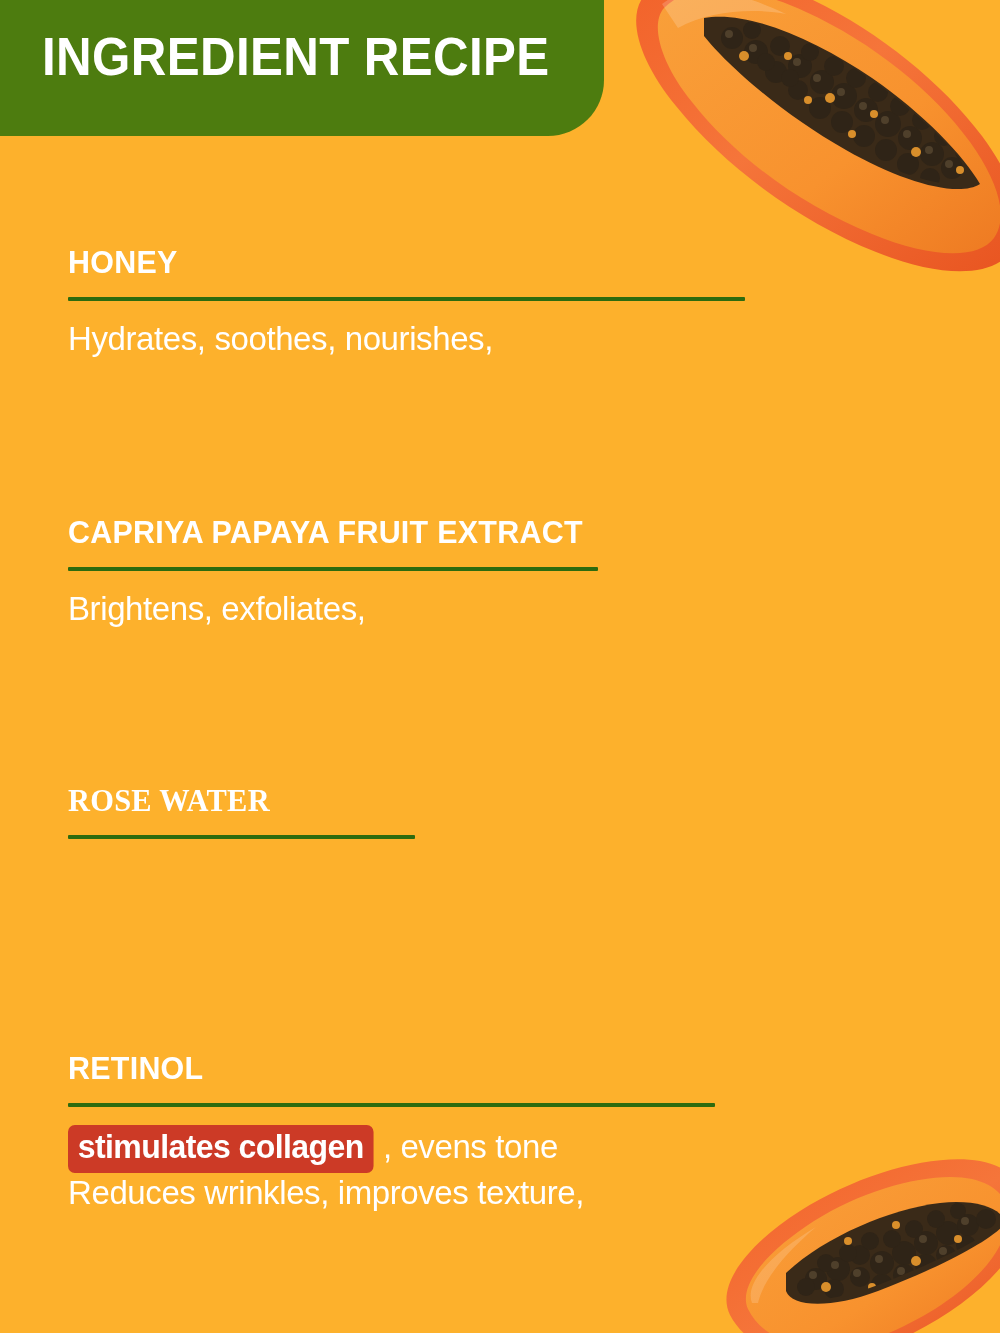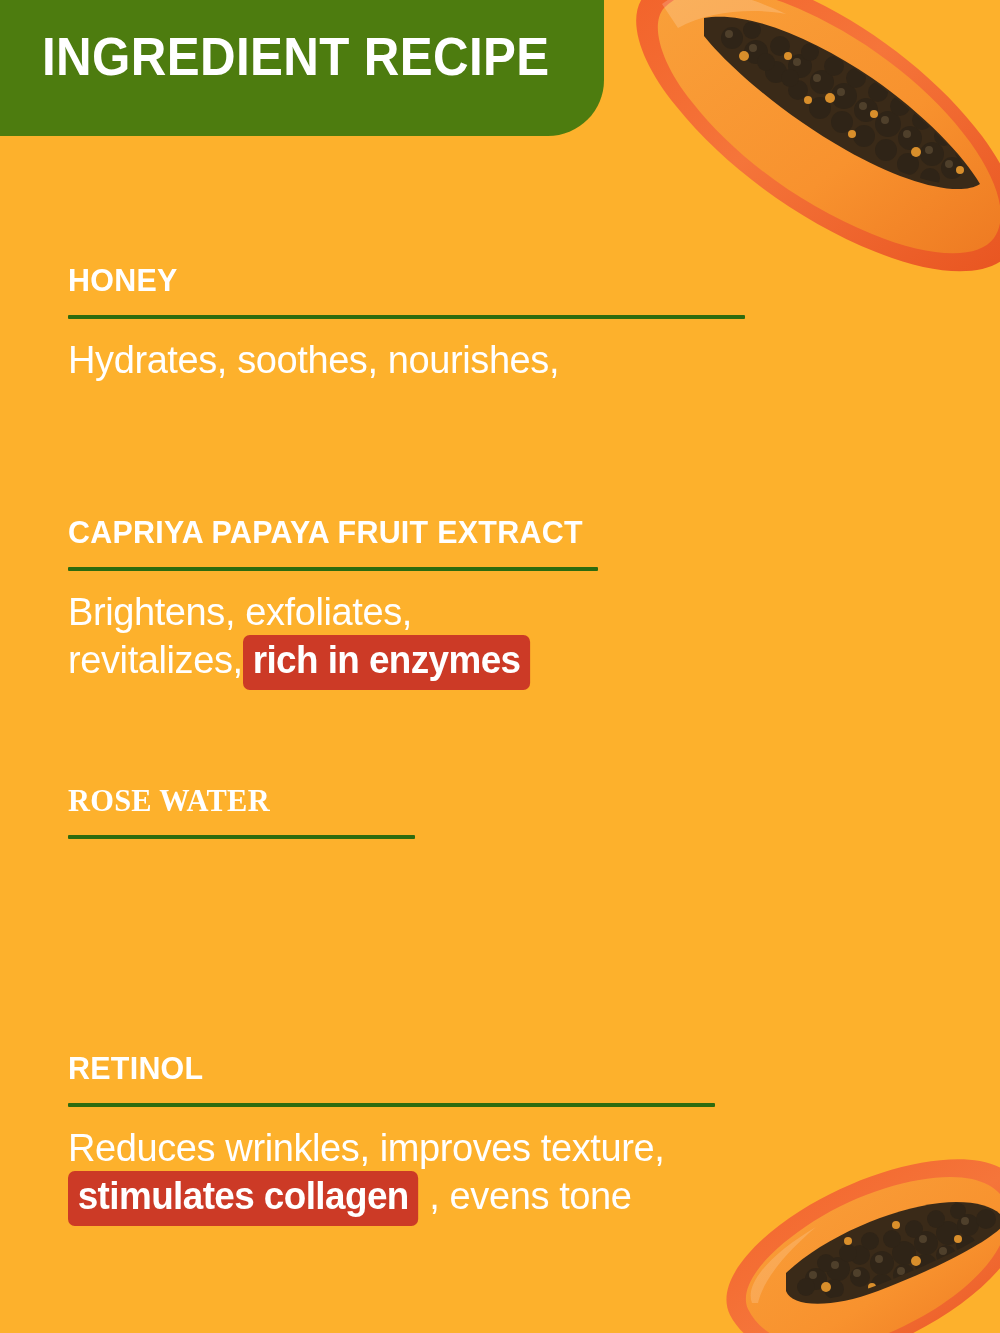--- a/index.html
+++ b/index.html
@@ -76,42 +76,42 @@
     transform-origin:left top;
   }
   .divider{
     height:4px;
     background:#2E6B0E;
     margin-top:19px;
     border-radius:1px;
   }
   .section-body{
     margin-top:18px;
-    font-size:38px;
+    font-size:33px;
     font-weight:300;
     color:#FFFFFF;
     line-height:1.22;
     letter-spacing:-0.4px;
   }
   .section-body .line{ white-space:nowrap; }
   .hl{
     display:inline-block;
     background:#CC3A26;
     color:#FFFFFF;
     font-weight:700;
     border-radius:7px;
     padding:2px 10px 6px 10px;
     letter-spacing:-0.6px;
     transform:scaleX(0.97);
     transform-origin:left center;
   }
   .plain-after{ letter-spacing:-0.4px; }
 
   
-  #sec-honey    { top:246px;margin-top:18px; }
+  #sec-honey    { top:246px; }
   #sec-honey    .divider{ width:677px; }
   #sec-papaya   { top:516px; }
   #sec-papaya   .divider{ width:530px; }
   #sec-rose     { top:784px;font-family:Liberation Serif, serif; }
   #sec-rose     .divider{ width:347px; }
   #sec-retinol  { top:1052px; }
   #sec-retinol  .divider{ width:647px; }
 </style>
 </head>
 <body>
@@ -283,31 +283,30 @@
     <div class="section-body">
       <div class="line"><span>Hydrates, soothes, nourishes,</span></div>
     </div>
   </div>
 
   <div class="section" id="sec-papaya">
     <div class="section-title">CAPRIYA PAPAYA FRUIT EXTRACT</div>
     <div class="divider"></div>
     <div class="section-body">
       <div class="line"><span>Brightens, exfoliates,</span></div>
-      <div class="line"><span>revitalizes,</span><span class="hl">rich in enzymes</span></div>
     </div>
   </div>
 
   <div class="section" id="sec-rose">
     <div class="section-title">ROSE WATER</div>
     <div class="divider"></div>
   </div>
 
   <div class="section" id="sec-retinol">
     <div class="section-title">RETINOL</div>
     <div class="divider"></div>
     <div class="section-body">
+      <div class="line"><span class="hl">stimulates collagen</span><span class="plain-after">, evens tone</span></div>
       <div class="line"><span>Reduces wrinkles, improves texture,</span></div>
-      <div class="line"><span class="hl">stimulates collagen</span><span class="plain-after">, evens tone</span></div>
     </div>
   </div>
 
 </div>
 
 </body></html>

